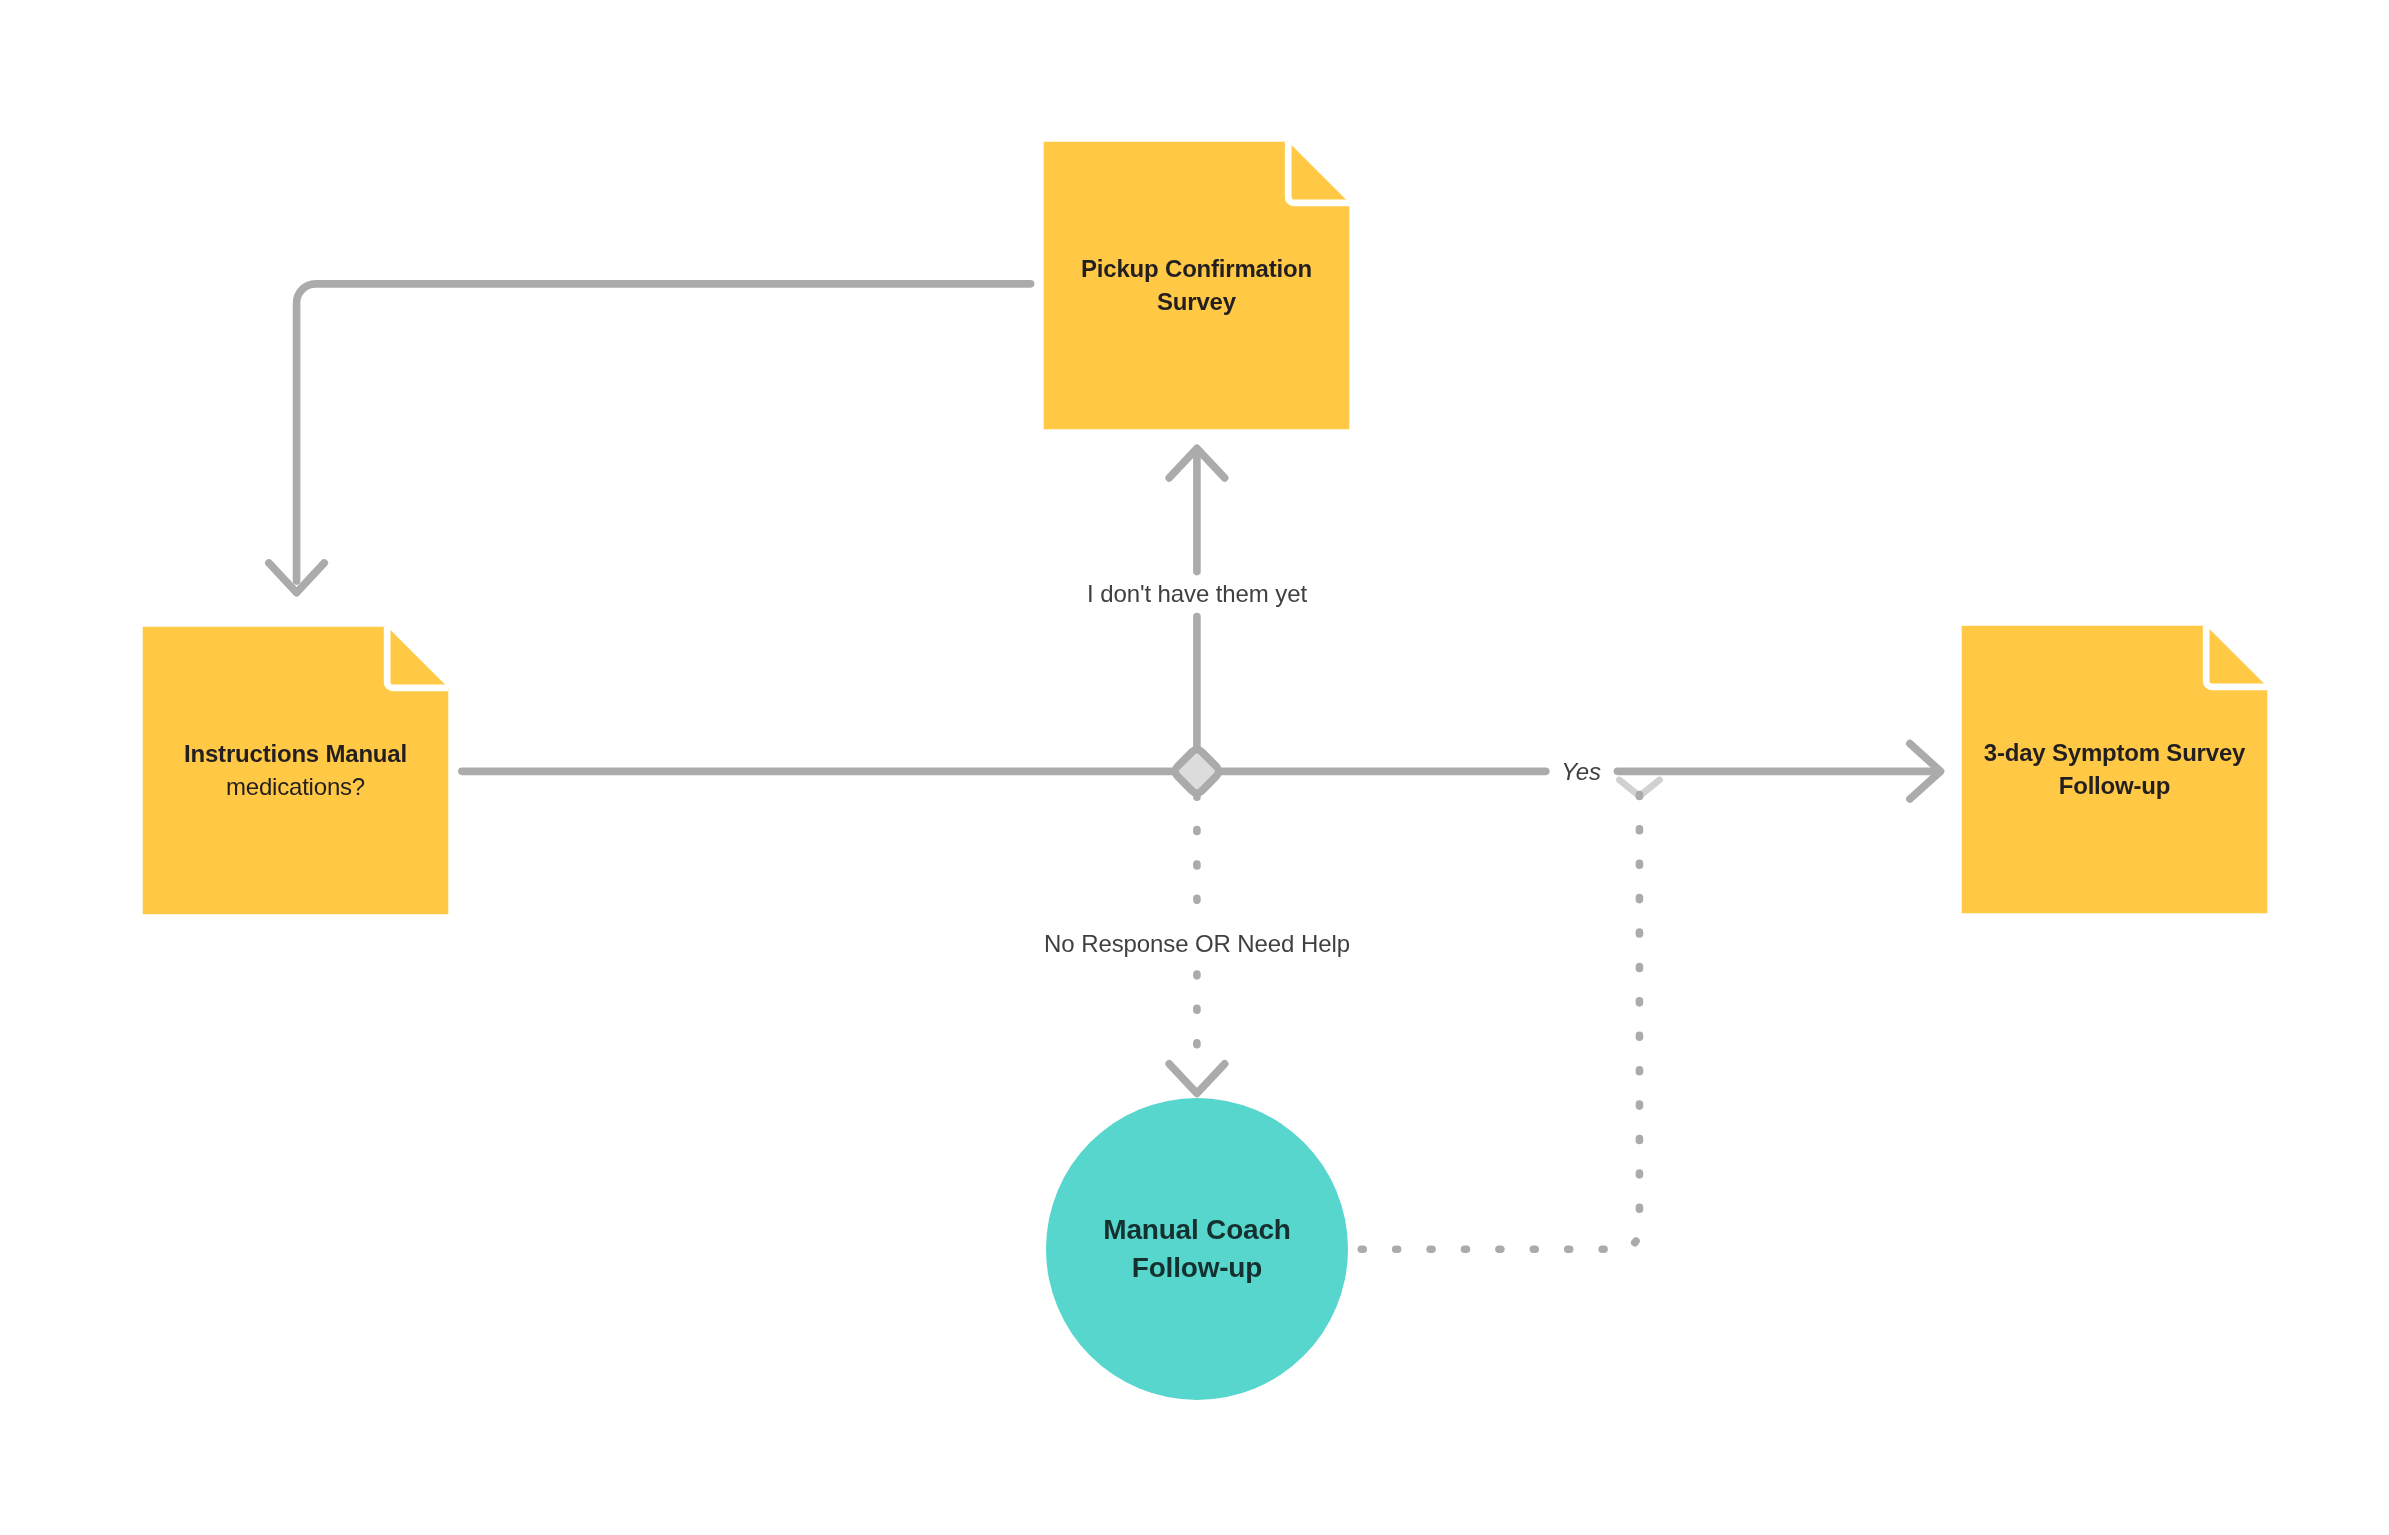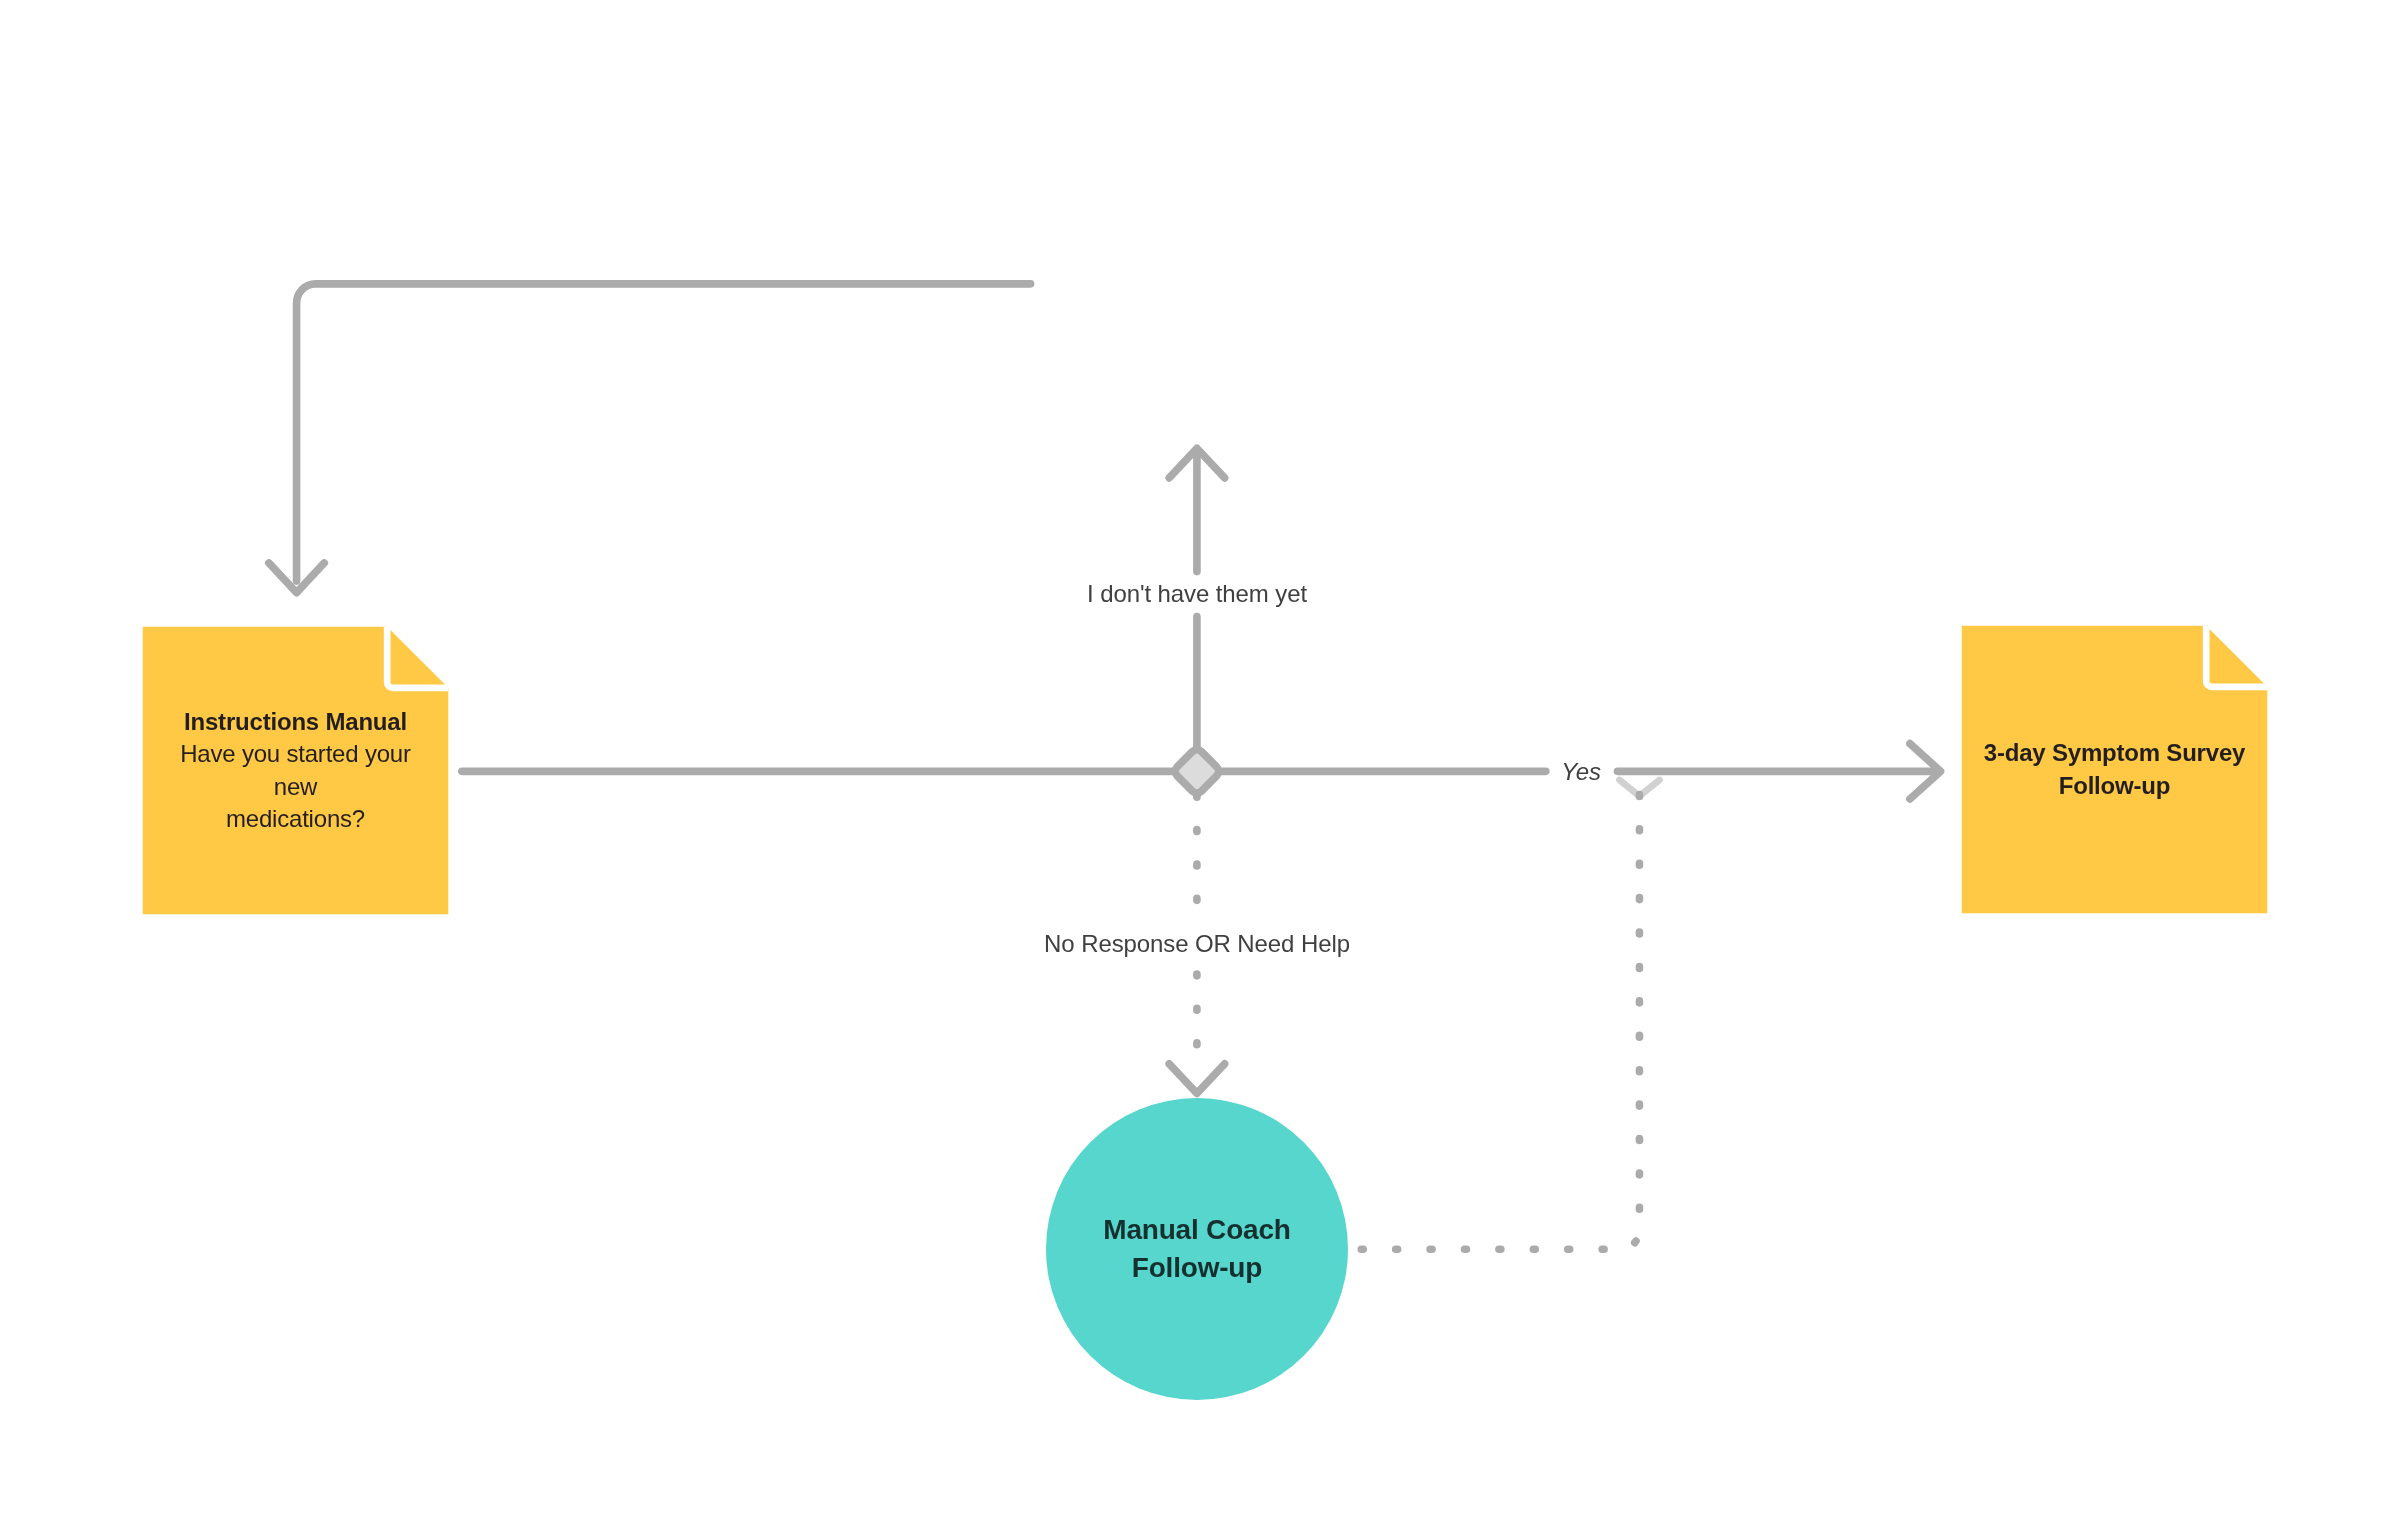--- a/index.html
+++ b/index.html
@@ -123,29 +123,38 @@
     <g>
       <path d="M 1424 1307 L 1695 1307 A 20 20 0 0 0 1715 1287 L 1715 820" fill="none" stroke="#ABABAB" stroke-width="8" stroke-linecap="round" stroke-linejoin="round" stroke-dasharray="2 34"></path>
       <path d="M 1694 816 L 1715 833 L 1736 816" fill="none" stroke="#ABABAB" stroke-width="7" stroke-linecap="round" stroke-linejoin="round" opacity="0.55"></path>
     </g>
 
     <g>
       <rect x="1234" y="789" width="36" height="36" rx="7" ry="7" transform="rotate(45 1252 807)" fill="#DCDCDC" stroke="#ABABAB" stroke-width="8" stroke-linejoin="round"></rect>
     </g>
   </svg>
 
+  <div class="node doc-node" style="left:1038px; top:136px; width:317px; height:299px;">
+    <svg class="doc-shape" viewBox="0 0 332 313" preserveAspectRatio="none" xmlns="http://www.w3.org/2000/svg">
+      <path d="M 6 6 L 262 6 L 326 70 L 326 307 L 6 307 Z" fill="#FFC945" stroke="none" rx="6"></path>
+      <path d="M 262 6 L 262 64 A 6 6 0 0 0 268 70 L 326 70" fill="none" stroke="#FFFFFF" stroke-width="7" stroke-linejoin="round"></path>
+    </svg>
+    <div class="doc-label">
+      <div class="doc-title">Pickup Confirmation</div>
+      <div class="doc-title">Survey</div>
+    </div>
+  </div>
 
   <div class="node doc-node" style="left:137px; top:621px; width:317px; height:299px;">
     <svg class="doc-shape" viewBox="0 0 332 313" preserveAspectRatio="none" xmlns="http://www.w3.org/2000/svg">
       <path d="M 6 6 L 262 6 L 326 70 L 326 307 L 6 307 Z" fill="#FFC945" stroke="none"></path>
       <path d="M 262 6 L 262 64 A 6 6 0 0 0 268 70 L 326 70" fill="none" stroke="#FFFFFF" stroke-width="7" stroke-linejoin="round"></path>
     </svg>
     <div class="doc-label">
       <div class="doc-title">Instructions Manual</div>
-      <div class="doc-sub">Have you started your new</div>
       <div class="doc-sub">medications?</div>
     </div>
   </div>
 
   <div class="node doc-node" style="left:1956px; top:620px; width:317px; height:299px;">
     <svg class="doc-shape" viewBox="0 0 332 313" preserveAspectRatio="none" xmlns="http://www.w3.org/2000/svg">
       <path d="M 6 6 L 262 6 L 326 70 L 326 307 L 6 307 Z" fill="#FFC945" stroke="none"></path>
       <path d="M 262 6 L 262 64 A 6 6 0 0 0 268 70 L 326 70" fill="none" stroke="#FFFFFF" stroke-width="7" stroke-linejoin="round"></path>
     </svg>
     <div class="doc-label">

